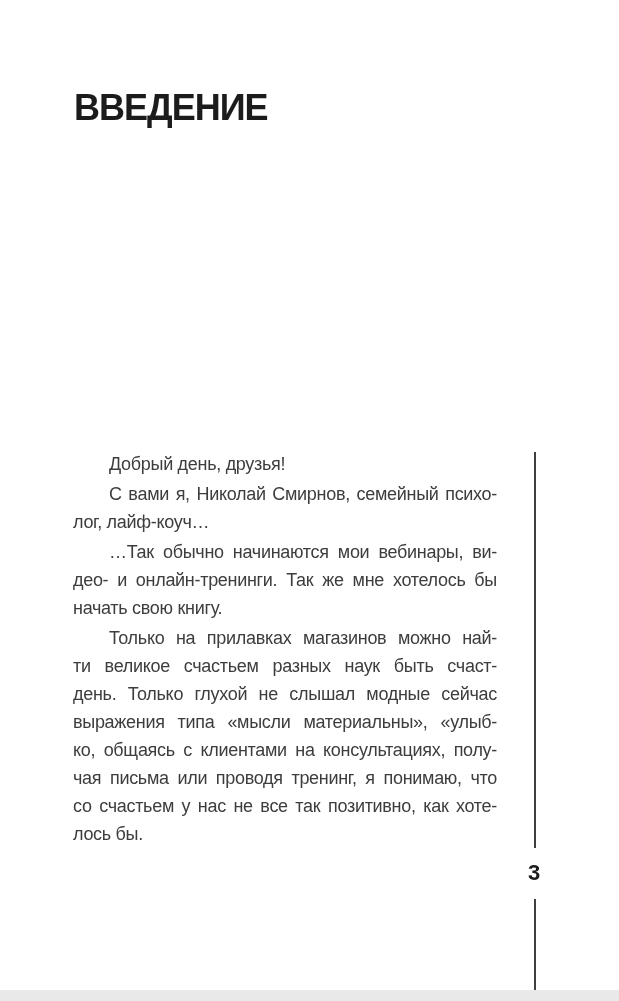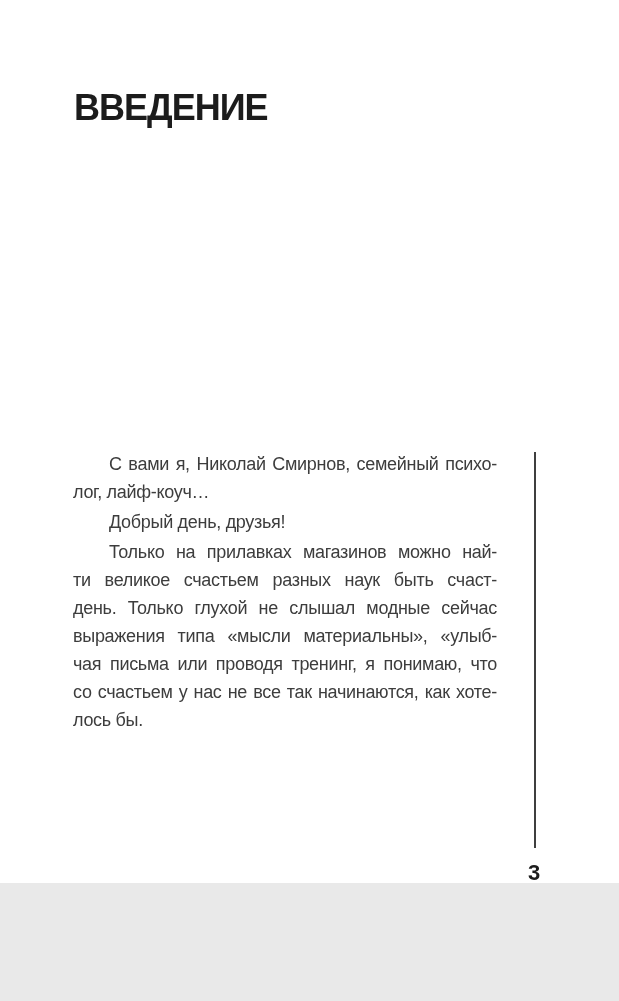--- a/index.html
+++ b/index.html
@@ -7,21 +7,21 @@
     --heading-text: #1c1c1c;
     --body-text: #3d3d3d;
     --rule: #3f3f3f;
     --folio-text: #1c1c1c;
   }
   * { margin: 0; padding: 0; box-sizing: border-box; }
   html, body { background: #e9e9e9; }
   .page {
     position: relative;
     width: 619px;
-    height: 883px;
+    height: 990px;
     background: var(--background);
     overflow: hidden;
     font-family: "Liberation Sans", sans-serif;
   }
   .chapter-heading {
     position: absolute;
     left: 74px;
     top: 89px;
     font-family: "Liberation Sans", sans-serif;
     font-weight: bold;
@@ -76,33 +76,39 @@
   }
 </style>
 </head>
 <body>
 
 <div class="page">
   <h1 class="chapter-heading">ВВЕДЕНИЕ</h1>
 
   <main class="body-text">
       <div class="para">
+        <div class="line first last">Добрый день, друзья!</div>
+      </div>
+      <div class="para">
         <div class="line first">С вами я, Николай Смирнов, семейный психо-</div>
         <div class="line last">лог, лайф-коуч…</div>
       </div>
       <div class="para">
-        <div class="line first last">Добрый день, друзья!</div>
+        <div class="line first">…Так обычно начинаются мои вебинары, ви-</div>
+        <div class="line">део- и онлайн-тренинги. Так же мне хотелось бы</div>
+        <div class="line last">начать свою книгу.</div>
       </div>
       <div class="para">
         <div class="line first">Только на прилавках магазинов можно най-</div>
         <div class="line">ти великое счастьем разных наук быть счаст-</div>
         <div class="line">день. Только глухой не слышал модные сейчас</div>
         <div class="line">выражения типа «мысли материальны», «улыб-</div>
+        <div class="line">ко, общаясь с клиентами на консультациях, полу-</div>
         <div class="line">чая письма или проводя тренинг, я понимаю, что</div>
-        <div class="line">со счастьем у нас не все так начинаются, как хоте-</div>
+        <div class="line">со счастьем у нас не все так позитивно, как хоте-</div>
         <div class="line last">лось бы.</div>
       </div>
     </main>
 
   <div class="rule-top"></div>
 
   <div class="folio">3</div>
 
   <div class="rule-bottom"></div>
 </div>

